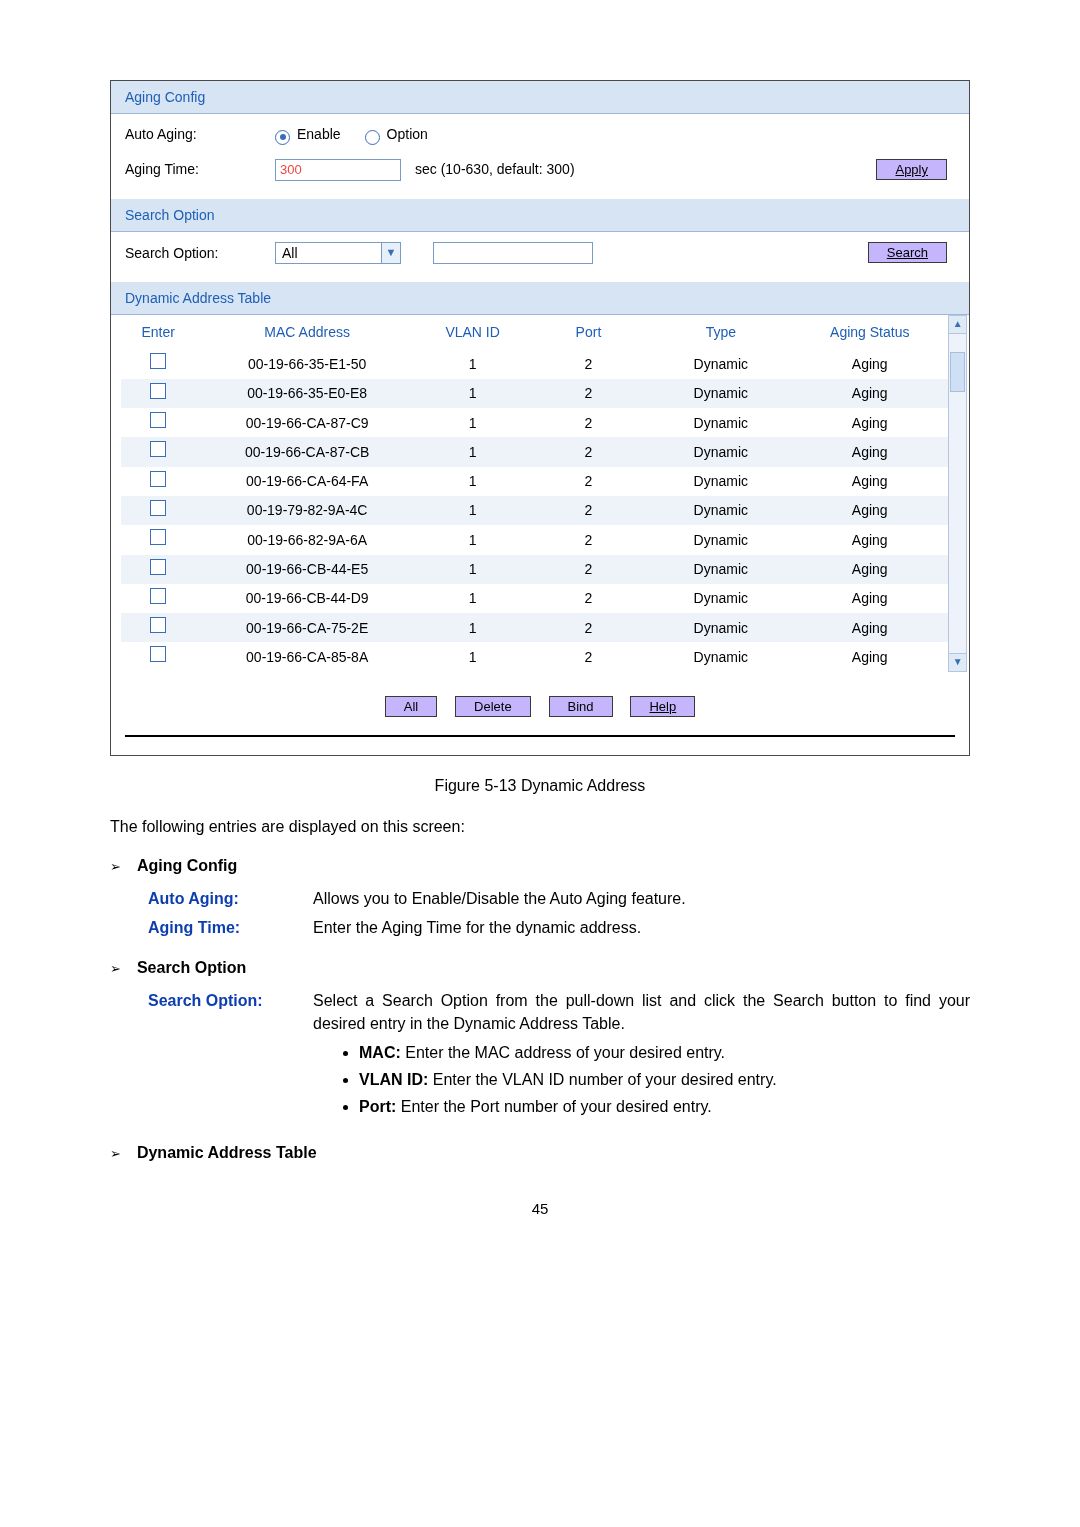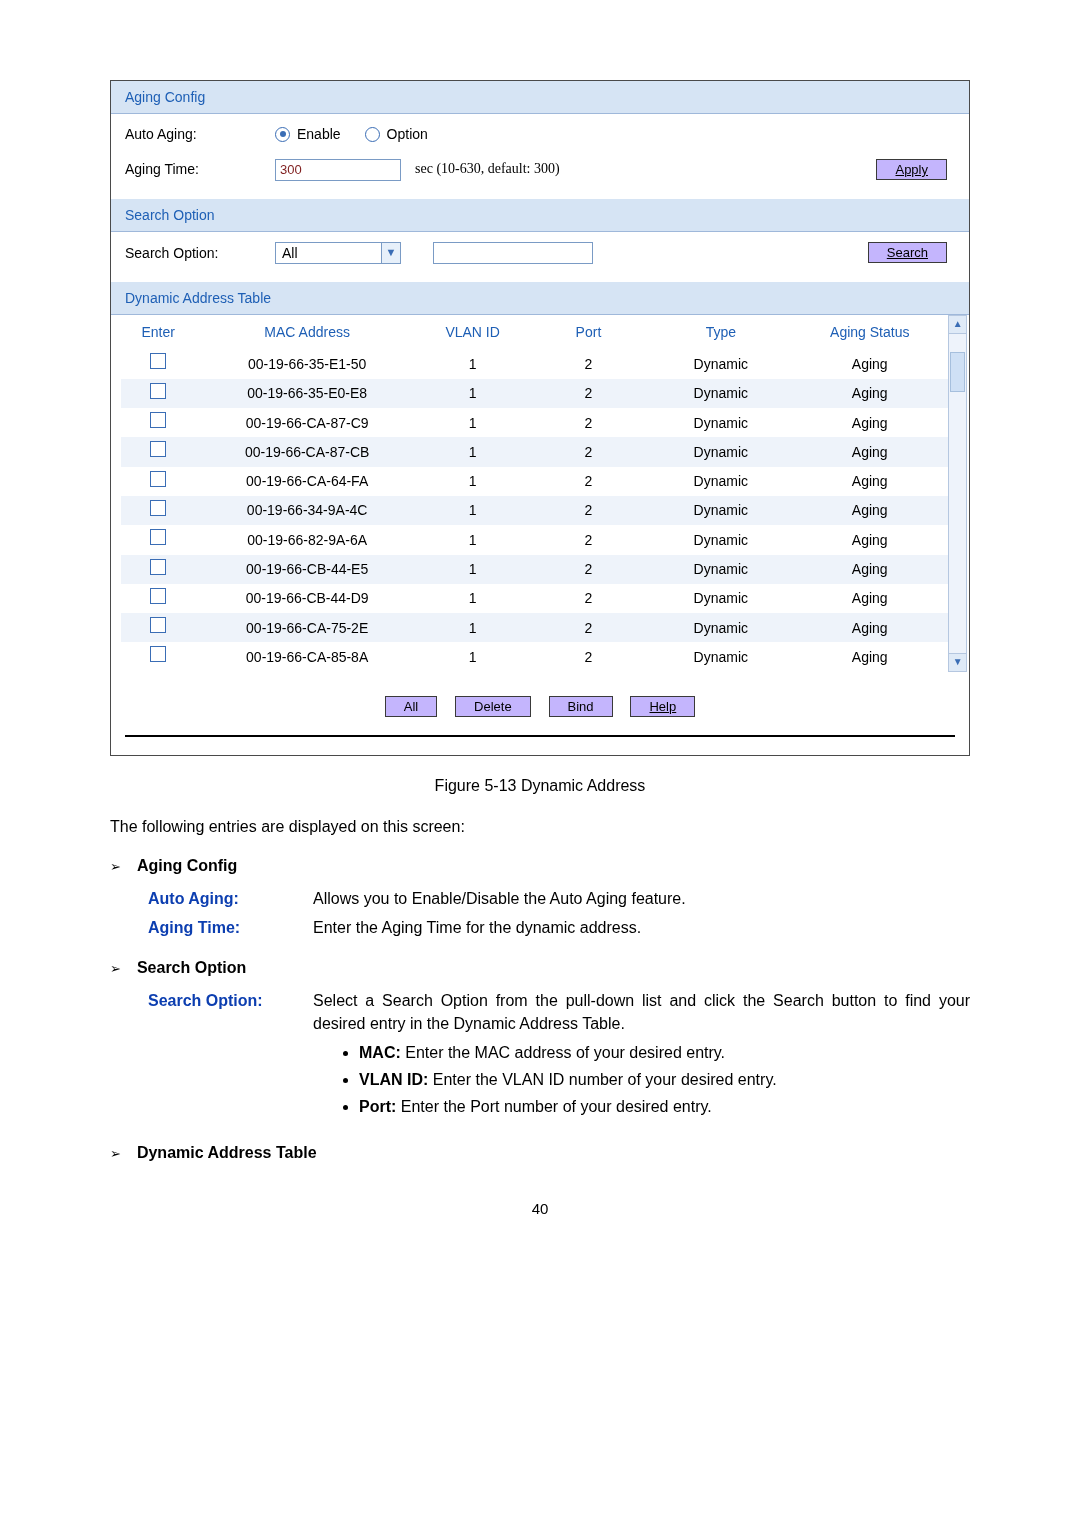--- a/index.html
+++ b/index.html
@@ -38,53 +38,53 @@
   .row {
     display: flex;
     align-items: center;
     margin-bottom: 14px;
   }
   .lbl {
     width: 150px;
   }
   .radio {
     display: inline-flex;
-    align-items: center;
+    align-items: flex-end;
     margin-right: 24px;
   }
   .radio .circ {
     width: 13px; height: 13px; border: 1px solid #3a6db5; border-radius: 50%;
     display: inline-flex; align-items: center; justify-content: center; margin-right: 7px;
   }
   .radio .dot {
     width: 6px; height: 6px; border-radius: 50%; background: #3a6db5;
   }
   .txtinput {
     border: 1px solid #7a9bc5; height: 22px; padding: 1px 4px; box-sizing: border-box;
-    font-family: inherit; font-size: 13px; color: #7f1d1d;
+    font-family: inherit; font-size: 13px; color: #ef4444;
     outline: none;
   }
   .combo {
     display: inline-flex; align-items: center; border: 1px solid #7a9bc5; height: 22px;
     box-sizing: border-box; background: #fff; width: 126px;
   }
   .combo .ctext { flex: 1; padding: 0 6px; }
   .combo .cbtn {
     width: 18px; height: 100%; background: #e7f0fa; border-left: 1px solid #7a9bc5;
     display: inline-flex; align-items: center; justify-content: center; color: #3a6db5;
     font-size: 11px;
   }
   .btn {
     border: 1px solid #3a3a3a; background: #c4b5fd; padding: 2px 18px;
     min-width: 64px; text-align: center; font-family: inherit; font-size: 13px;
     text-decoration: underline; cursor: default;
   }
   .btn.nouline { text-decoration: none; }
   .apply-col { margin-left: auto; margin-right: 8px; }
-  .hint { margin-left: 14px; font-family: Liberation Serif, serif; }
+  .hint { margin-left: 14px; }
 
   .table-wrap {
     display: flex; align-items: stretch; padding: 0 2px 0 10px;
   }
   .scrollbar {
     width: 17px; display: flex; flex-direction: column; border: 1px solid #b5c7e0;
     background: #eef3fb;
   }
   .sb-btn {
     height: 17px; display:flex; align-items:center; justify-content:center;
@@ -226,21 +226,21 @@
             <tr>
               <td><span class="chk"></span></td>
               <td>00-19-66-CA-64-FA</td>
               <td>1</td>
               <td>2</td>
               <td>Dynamic</td>
               <td>Aging</td>
             </tr>
             <tr>
               <td><span class="chk"></span></td>
-              <td>00-19-66-34-9A-4C</td>
+              <td>00-19-79-82-9A-4C</td>
               <td>1</td>
               <td>2</td>
               <td>Dynamic</td>
               <td>Aging</td>
             </tr>
             <tr>
               <td><span class="chk"></span></td>
               <td>00-19-66-82-9A-6A</td>
               <td>1</td>
               <td>2</td>
@@ -337,15 +337,15 @@
         </ul>
       </div>
     </div>
   </div>
 
   <div class="top-sect">
     <span class="chev">➢</span>
     <span class="sect-title">Dynamic Address Table</span>
   </div>
 
-  <div class="pagenum">40</div>
+  <div class="pagenum">45</div>
 
 </div>
 
 </body></html>

